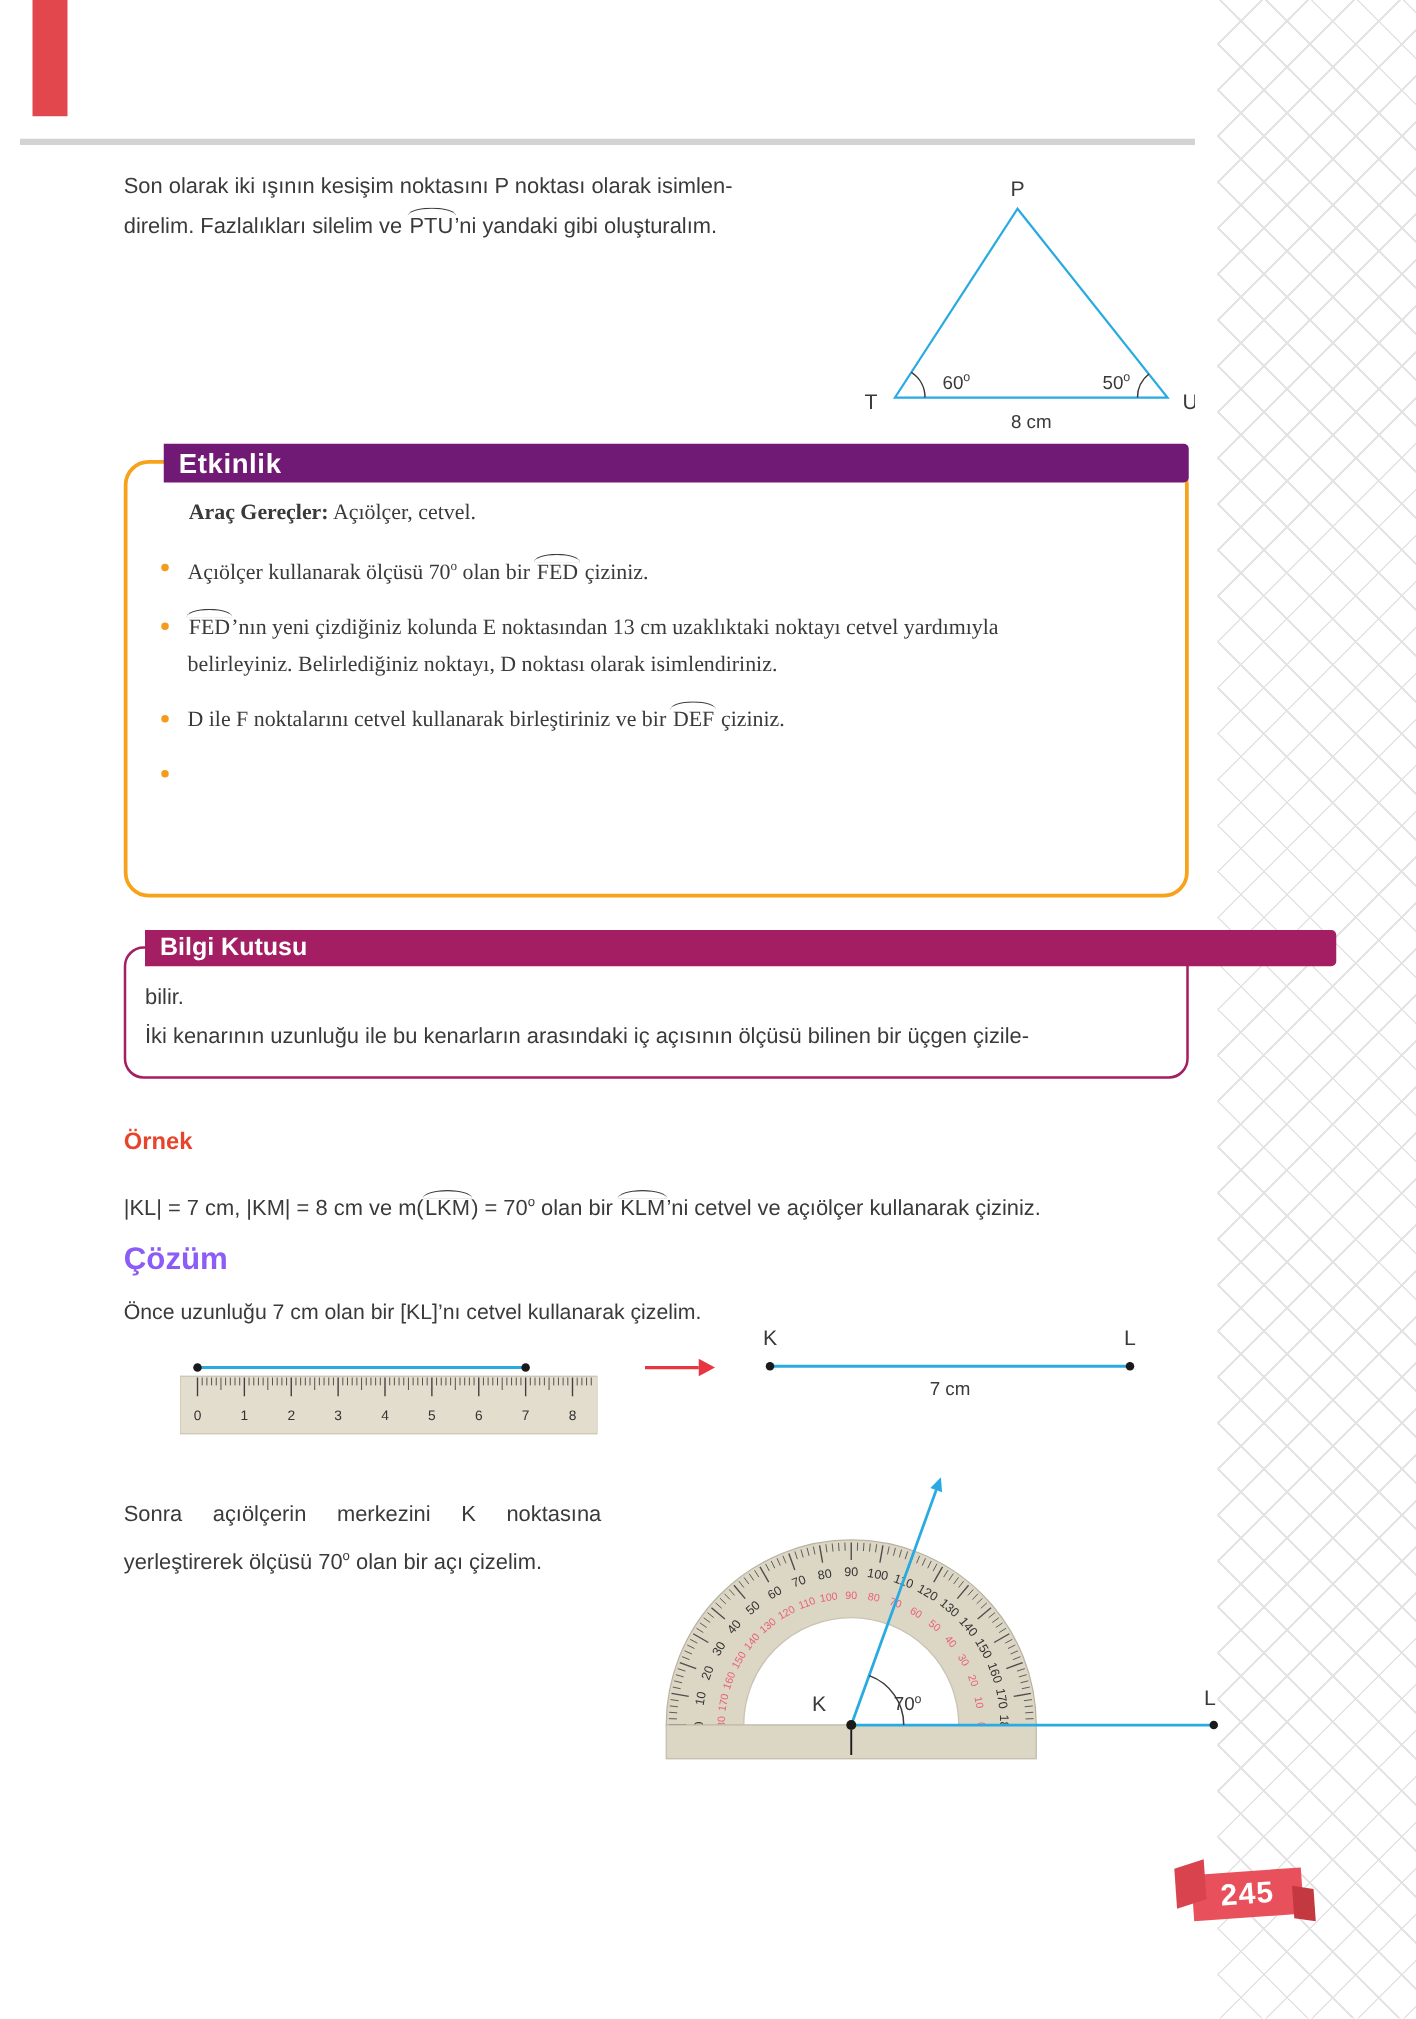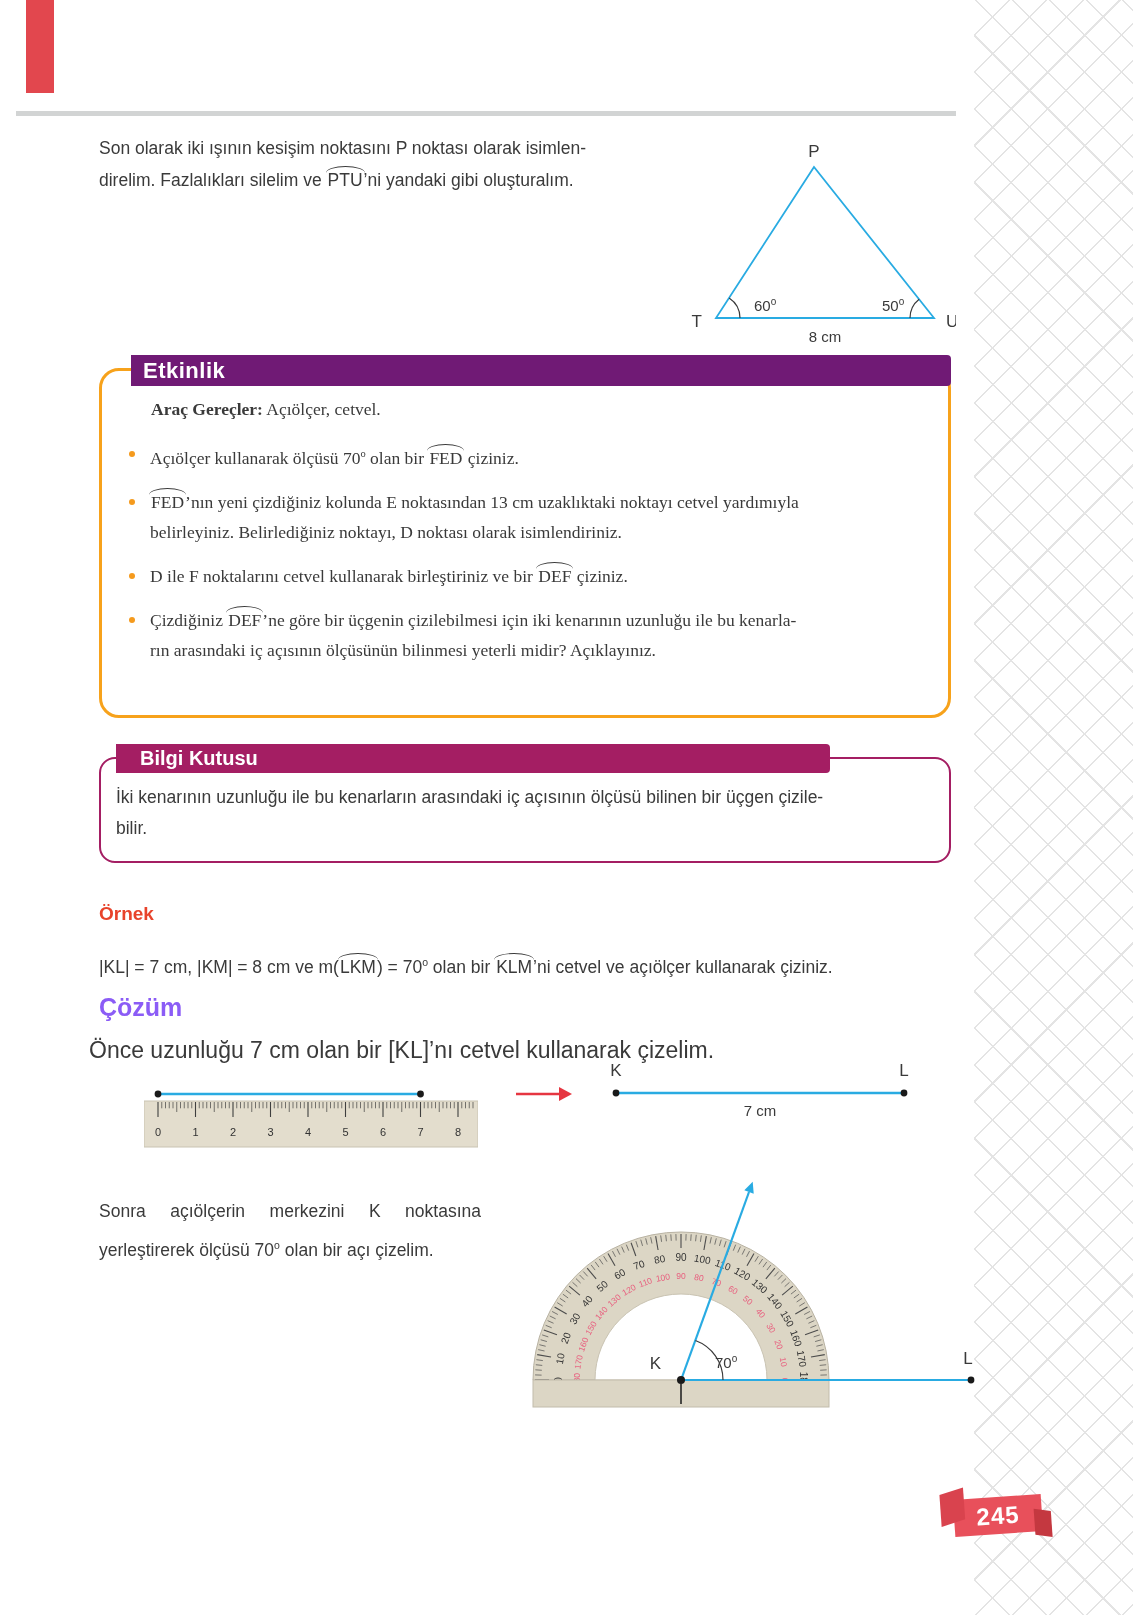--- a/index.html
+++ b/index.html
@@ -24,27 +24,27 @@
   .etk-box{left:83px;top:368px;width:852px;height:350px;border:3px solid #f7a21b;border-radius:20px;box-sizing:border-box;}
   .etk-bar{left:115px;top:355px;width:820px;height:31px;background:#701a75;border-radius:0 4px 4px 0;
            color:#fff;font-size:22px;font-weight:bold;line-height:31px;padding-left:12px;box-sizing:border-box;letter-spacing:0.5px;}
   .etk-content{left:113px;top:394px;width:810px;font-family:Liberation Serif, serif;}
   .tools-line{margin:0 0 15px 22px;line-height:30px;font-size:17.5px;white-space:nowrap;}
   .bullet-item{display:flex;margin-bottom:14px;}
   .bullet-dot{flex:0 0 6px;width:6px;height:6px;border-radius:50%;background:#f59a1d;margin:12px 15px 0 0;}
   .bullet-lines{font-size:17.5px;line-height:30px;}
   .bullet-lines .line{white-space:nowrap;}
   .bilgi-box{left:83px;top:757px;width:852px;height:106px;border:2.5px solid #a41e63;border-radius:16px;box-sizing:border-box;}
-  .bilgi-bar{left:100px;top:744px;width:714px;height:29px;background:#a41e63;border-radius:0 4px 4px 0;
-           color:#fff;font-size:20px;font-weight:bold;line-height:29px;padding-left:24px;box-sizing:border-box;}
+  .bilgi-bar{left:100px;top:744px;width:953px;height:29px;background:#a41e63;border-radius:0 4px 4px 0;
+           color:#fff;font-size:20px;font-weight:bold;line-height:29px;padding-left:12px;box-sizing:border-box;}
   .bilgi-content{left:100px;top:782px;width:820px;font-size:17.5px;line-height:31px;}
   .h-ornek{left:83px;top:903px;font-size:19px;font-weight:bold;color:#e8432b;}
   .h-cozum{left:83px;top:993px;font-size:25px;font-weight:bold;color:#8b5cf6;}
   .ornek-line{left:83px;top:947px;width:860px;font-size:17.5px;line-height:30px;white-space:nowrap;}
-  .once-line{left:73px;top:1035px;width:860px;font-size:23px;line-height:30px;white-space:nowrap;}
+  .once-line{left:83px;top:1035px;width:860px;font-size:17px;line-height:30px;white-space:nowrap;}
   .sonra-par{left:83px;top:1194px;width:382px;font-size:17.5px;line-height:34px;text-align:justify;}
   
   svg text{font-family:"Liberation Sans", sans-serif;}
   .vlabel{font-size:17px;fill:#3a3a3a;}
   .mlabel{font-size:15px;fill:#3a3a3a;}
   
   .ribbon{left:938px;top:1497px;width:88px;height:37px;background:#e8505b;transform:rotate(-4deg);
           display:flex;align-items:center;justify-content:center;color:#fff;font-size:24px;font-weight:bold;letter-spacing:1px;}
   .ribbon::before{content:"";position:absolute;left:-13px;top:-9px;width:24px;height:32px;background:#d9434e;transform:skewY(-14deg);z-index:-1;}
   .ribbon::after{content:"";position:absolute;right:-9px;bottom:-5px;width:17px;height:26px;background:#c43840;transform:skewY(12deg);z-index:-1;}
@@ -94,33 +94,29 @@
           </div>
         </div>
         <div class="bullet-item">
           <span class="bullet-dot"></span>
           <div class="bullet-lines">
             <div class="line"><span>D ile F noktalarını cetvel kullanarak birleştiriniz ve bir </span><span class="overarc">DEF</span><span> çiziniz.</span></div>
           </div>
         </div>
         <div class="bullet-item">
           <span class="bullet-dot"></span>
-          <div class="bullet-lines">
-            <div class="line"><span>Çizdiğiniz </span><span class="overarc">DEF</span><span>’ne göre bir üçgenin çizilebilmesi için iki kenarının uzunluğu ile bu kenarla-</span></div>
-            <div class="line"><span>rın arasındaki iç açısının ölçüsünün bilinmesi yeterli midir? Açıklayınız.</span></div>
-          </div>
         </div>
       </div>
   </div>
 
   <div class="abs bilgi-box"></div>
   <div class="abs bilgi-bar">Bilgi Kutusu</div>
   <div class="abs bilgi-content">
+    <div class="line"><span>bilir.</span></div>
     <div class="line"><span>İki kenarının uzunluğu ile bu kenarların arasındaki iç açısının ölçüsü bilinen bir üçgen çizile-</span></div>
-    <div class="line"><span>bilir.</span></div>
   </div>
 
   <div class="abs h-ornek">Örnek</div>
   <div class="abs ornek-line"><span>|KL| = 7 cm, |KM| = 8 cm ve m(</span><span class="overarc">LKM</span><span>) = 70</span><span class="sup">o</span><span> olan bir </span><span class="overarc">KLM</span><span>’ni cetvel ve açıölçer kullanarak çiziniz.</span></div>
   <div class="abs h-cozum">Çözüm</div>
   <div class="abs once-line"><span>Önce uzunluğu 7 cm olan bir [KL]’nı cetvel kullanarak çizelim.</span></div>
 
   <svg class="abs" style="left:128px;top:1085px;" width="334" height="64" viewBox="0 0 334 64" id="ruler-svg">
     <g id="ruler-base">
       <rect x="0" y="16" width="334" height="46" fill="#e3ddcd" stroke="#c9c3b2" stroke-width="1"></rect>

